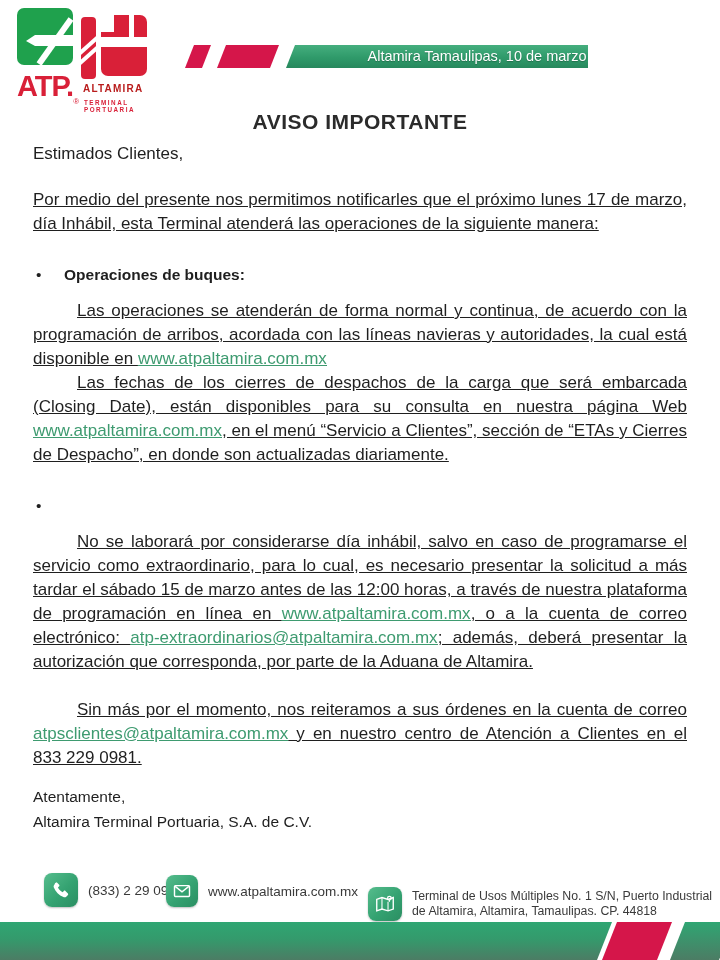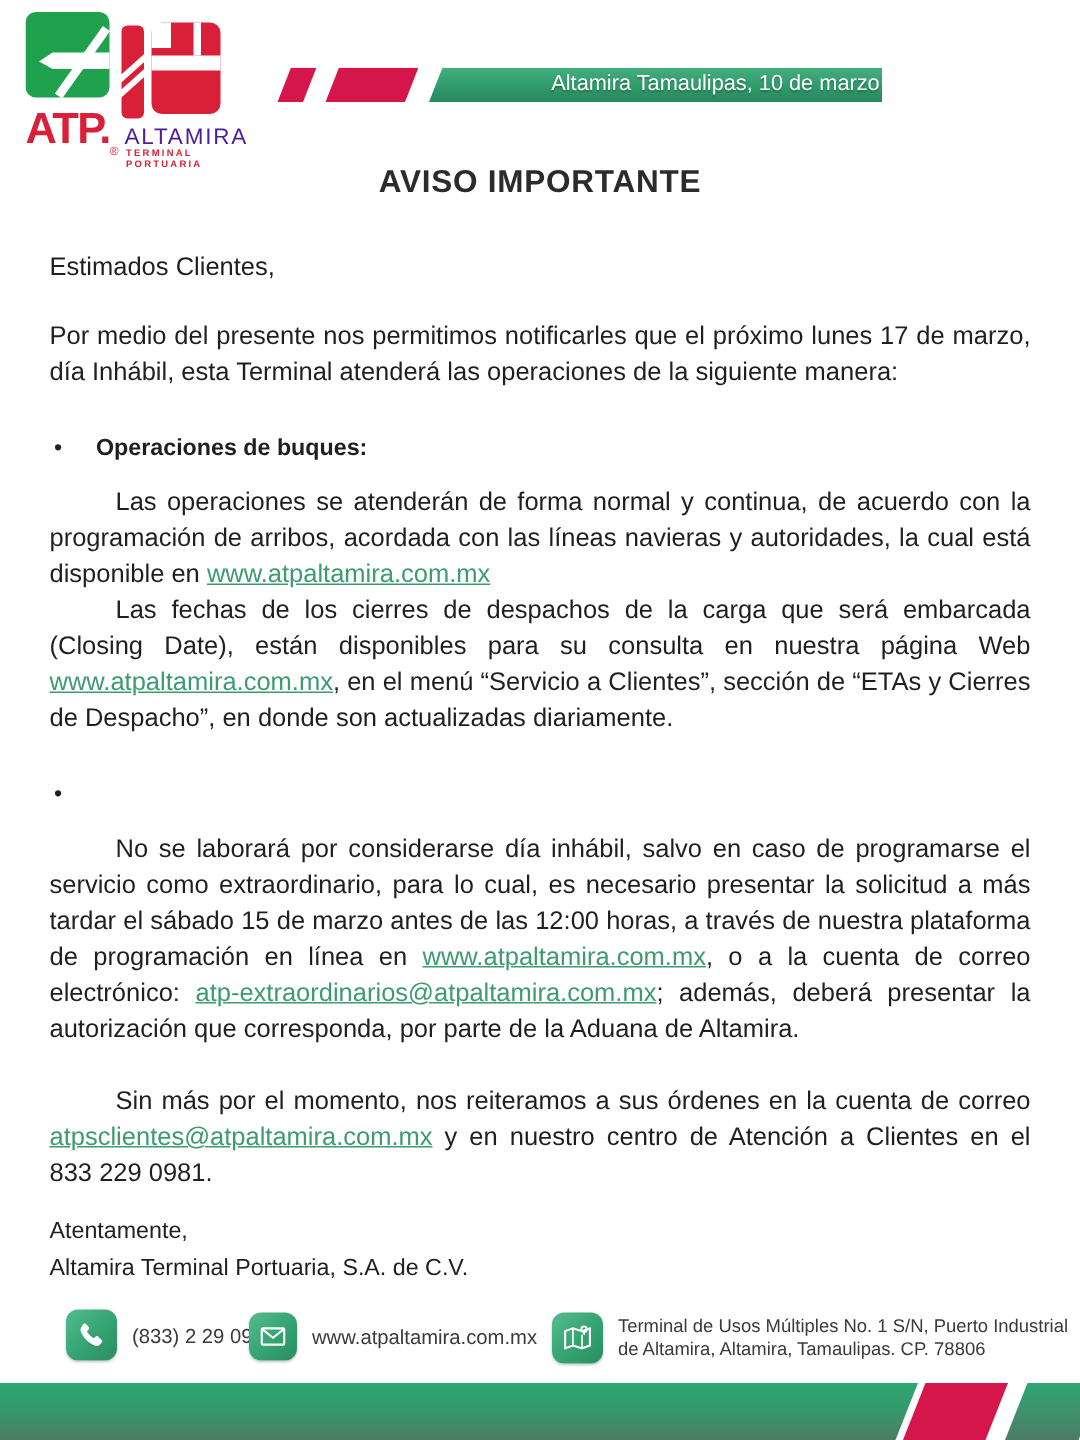--- a/index.html
+++ b/index.html
@@ -11,22 +11,22 @@
 
   
   .logo { position:absolute; left:10px; top:6px; width:170px; height:102px; }
   .logo-mark { position:absolute; left:7px; top:2px; }
   .logo-atp {
     position:absolute; left:7px; top:64px; font-size:29px; font-weight:800;
     color:#d92038; letter-spacing:-1px;
   }
   .logo-reg { font-size:8px; vertical-align:-8px; font-weight:400; }
   .logo-altamira {
-    position:absolute; left:73px; top:77px; font-size:15px; font-weight:400;
-    color:#4c1d95; letter-spacing:1.2px;
+    position:absolute; left:73px; top:77px; font-size:10px; font-weight:700;
+    color:#b91c1c; letter-spacing:1.2px;
   }
   .logo-terminal {
     position:absolute; left:74px; top:93px; font-size:6.3px; font-weight:800;
     color:#d92038; letter-spacing:1.5px;
   }
 
   
   .stripes-top { position:absolute; left:0; top:45px; width:588px; height:23px; }
   .stripe { position:absolute; top:0; height:23px; }
   .stripe-s1 { left:185px; width:26px; background:#d5164a;
@@ -38,39 +38,39 @@
     background:linear-gradient(180deg,#45ae7e 0%, #2f9a6a 55%, #27885d 100%);
     clip-path:polygon(9px 0, 100% 0, 100% 100%, 0 100%);
     color:#ffffff; font-size:14.5px; line-height:23px; text-align:center;
     padding-left:80px; box-sizing:border-box;
     text-shadow:0 1px 1px rgba(0,0,0,0.25);
   }
 
   
   .doc { position:absolute; left:33px; right:33px; top:110px; }
   .title {
-    margin:0 0 32px 0; font-size:21px; font-weight:800; text-align:center;
+    margin:0 0 8px 0; font-size:21px; font-weight:800; text-align:center;
     color:#2b2b2b; letter-spacing:0.5px;
   }
   .para { margin:0 0 24px 0; font-size:17px; line-height:24px; }
-  .just { text-align:justify; }
+  .just { text-align:justify;text-decoration:underline; }
   .indent { text-indent:44px; }
   .tight { margin-bottom:0; }
   .bullet-row { display:flex; margin:0 0 12px 0; font-size:15.5px; line-height:24px; }
   .bullet-char { width:28px; margin-left:3px; flex:none; }
   .bullet-title { font-weight:700; }
   .link { color:#3e9b70; text-decoration:underline; cursor:pointer; }
   .signature { text-align:left; font-size:15.5px; line-height:25px; margin-top:6px; }
 
   
   .footer { position:absolute; left:0; right:0; top:869px; height:50px; }
   .contact { position:absolute; display:flex; align-items:center; }
   .contact-phone { left:44px; top:4px; }
   .contact-web { left:166px; top:6px; }
-  .contact-addr { left:368px; top:6px; }
+  .contact-addr { left:368px; top:18px; }
   .icon-tile {
     width:34px; height:34px; border-radius:8px; flex:none;
     background:linear-gradient(135deg,#56bd8d 0%, #34a271 55%, #2b8e62 100%);
     display:flex; align-items:center; justify-content:center;
     box-shadow:0 1px 2px rgba(0,0,0,0.25);
   }
   .icon-tile.small { width:32px; height:32px; }
   .contact-text { margin-left:10px; font-size:13.5px; color:#3a3a3a; white-space:nowrap; }
   .addr-text { margin-left:10px; font-size:12.3px; line-height:15px; color:#3a3a3a; }
 
@@ -183,21 +183,21 @@
         <svg width="22" height="22" viewBox="0 0 24 24">
           <path d="M3 7 L8.7 5 L15.3 7 L21 5 L21 17.5 L15.3 19.5 L8.7 17.5 L3 19.5 Z" fill="none" stroke="#ffffff" stroke-width="1.5"></path>
           <line x1="8.7" y1="5" x2="8.7" y2="17.5" stroke="#ffffff" stroke-width="1.2"></line>
           <line x1="15.3" y1="9.5" x2="15.3" y2="19.5" stroke="#ffffff" stroke-width="1.2"></line>
           <circle cx="16.8" cy="5.6" r="2" fill="none" stroke="#ffffff" stroke-width="1.4"></circle>
           <line x1="16.8" y1="7.6" x2="16.8" y2="9.6" stroke="#ffffff" stroke-width="1.4"></line>
         </svg>
       </div>
       <span class="addr-text">
         <span style="display:block">Terminal de Usos Múltiples No. 1 S/N, Puerto Industrial</span>
-        <span style="display:block">de Altamira, Altamira, Tamaulipas.  CP. 78806</span>
+        <span style="display:block">de Altamira, Altamira, Tamaulipas.  CP. 44818</span>
       </span>
     </div>
   </div>
 
   <div class="bottom-bar">
     <div class="bb-main"></div>
     <div class="bb-red"></div>
     <div class="bb-green"></div>
   </div>
 

